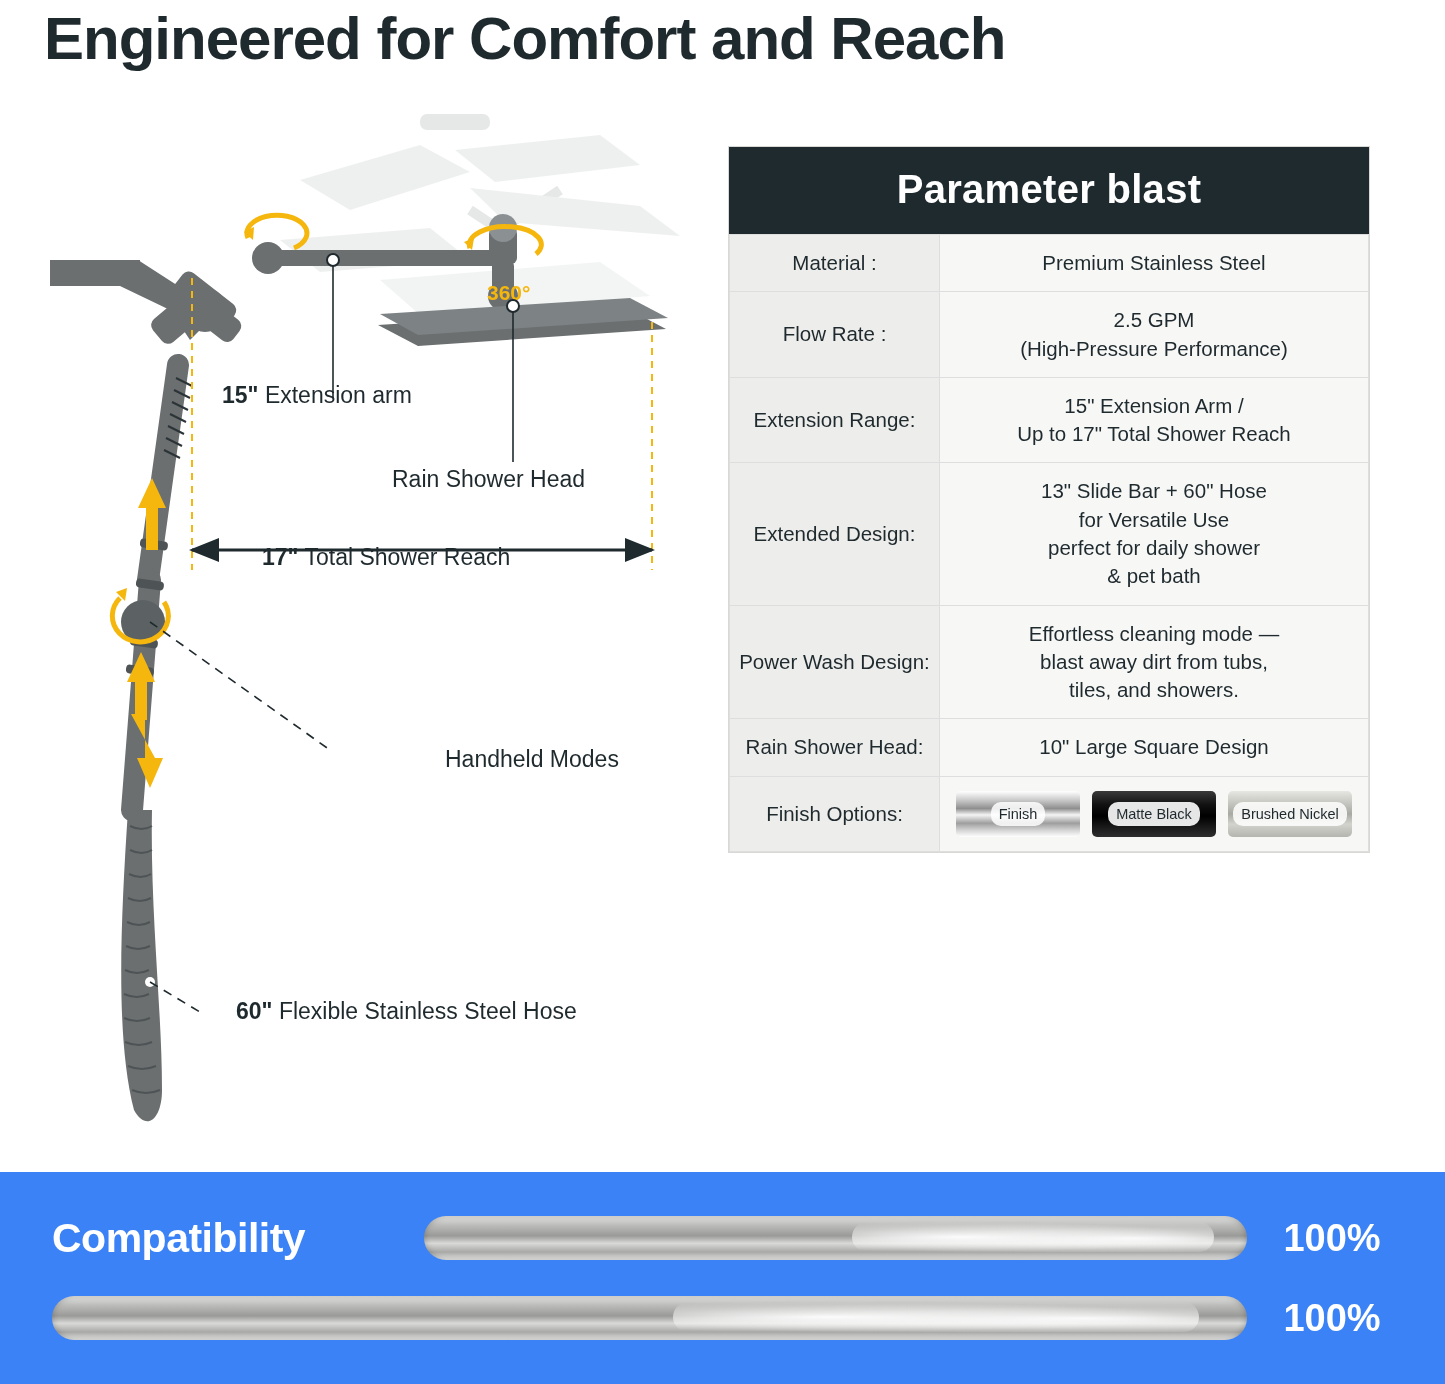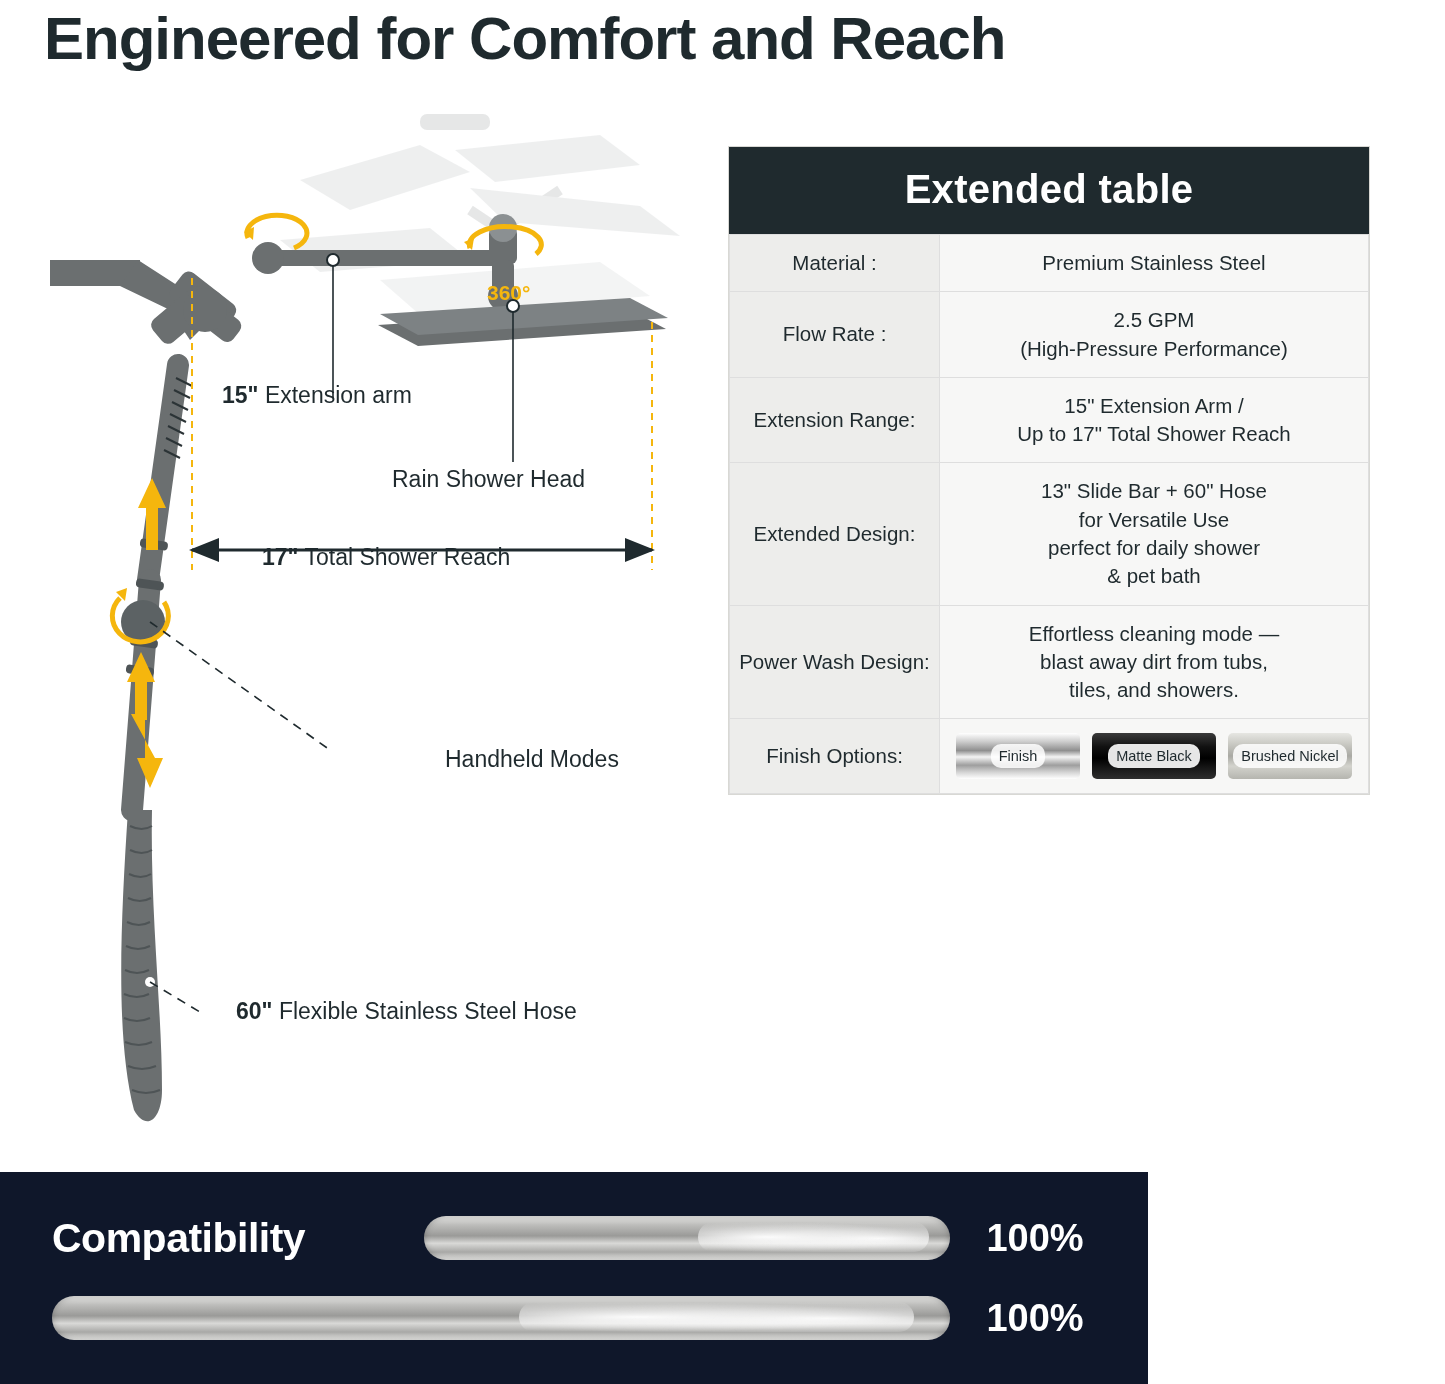--- a/index.html
+++ b/index.html
@@ -120,23 +120,23 @@
   .sw-black span { background: rgba(255,255,255,0.9); }
   .sw-nickel {
     background: linear-gradient(180deg,#e6e6e2 0%,#c8c8c2 25%,#a9a9a3 50%,#d3d3cd 72%,#b5b5af 100%);
   }
 
   
   .bars-panel {
     position: absolute;
     left: 0;
     top: 1172px;
-    width: 1148px;
+    width: 1445px;
     height: 212px;
-    background: #0f172a;
+    background: #3b82f6;
   }
   .bar-row {
     position: absolute;
     left: 52px;
     right: 48px;
     height: 56px;
     display: flex;
     align-items: center;
   }
   .bar-row.r1 { top: 38px; }
@@ -316,21 +316,21 @@
   </div>
   <div class="diag-label" style="left:408px; top:636px;margin-left:37px;">
     Handheld Modes
   </div>
   <div class="diag-label" style="left:236px; top:888px;">
     <b>60"</b> Flexible Stainless Steel Hose
   </div>
 </div>
 
 <div class="table-wrap">
-  <div class="table-head">Extended table</div>
+  <div class="table-head">Parameter blast</div>
   <table class="params">
     <tbody>
       <tr>
         <td class="key">Material :</td>
         <td class="val" style="white-space:pre-line">Premium Stainless Steel</td>
       </tr>
       <tr>
         <td class="key">Flow Rate :</td>
         <td class="val" style="white-space:pre-line">2.5 GPM
 (High-Pressure Performance)</td>
@@ -345,20 +345,24 @@
         <td class="val" style="white-space:pre-line">13" Slide Bar + 60" Hose
 for Versatile Use
 perfect for daily shower
 &amp; pet bath</td>
       </tr>
       <tr>
         <td class="key" style="white-space:pre-line">Power Wash Design:</td>
         <td class="val" style="white-space:pre-line">Effortless cleaning mode —
 blast away dirt from tubs,
 tiles, and showers.</td>
+      </tr>
+      <tr>
+        <td class="key" style="white-space:pre-line">Rain Shower Head:</td>
+        <td class="val">10" Large Square Design</td>
       </tr>
       <tr>
         <td class="key" style="white-space:pre-line">Finish Options:</td>
         <td class="val">
           <div class="finishes">
             <div class="swatch sw-chrome">
               <span>Finish</span>
             </div>
             <div class="swatch sw-black">
               <span>Matte Black</span>

